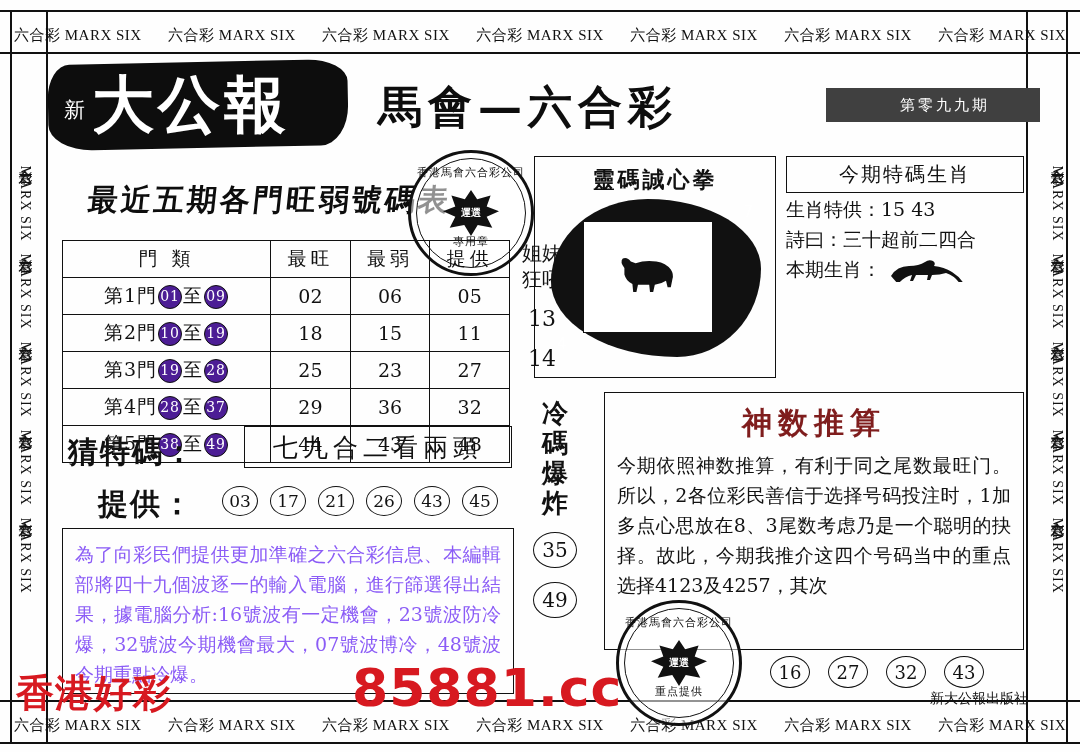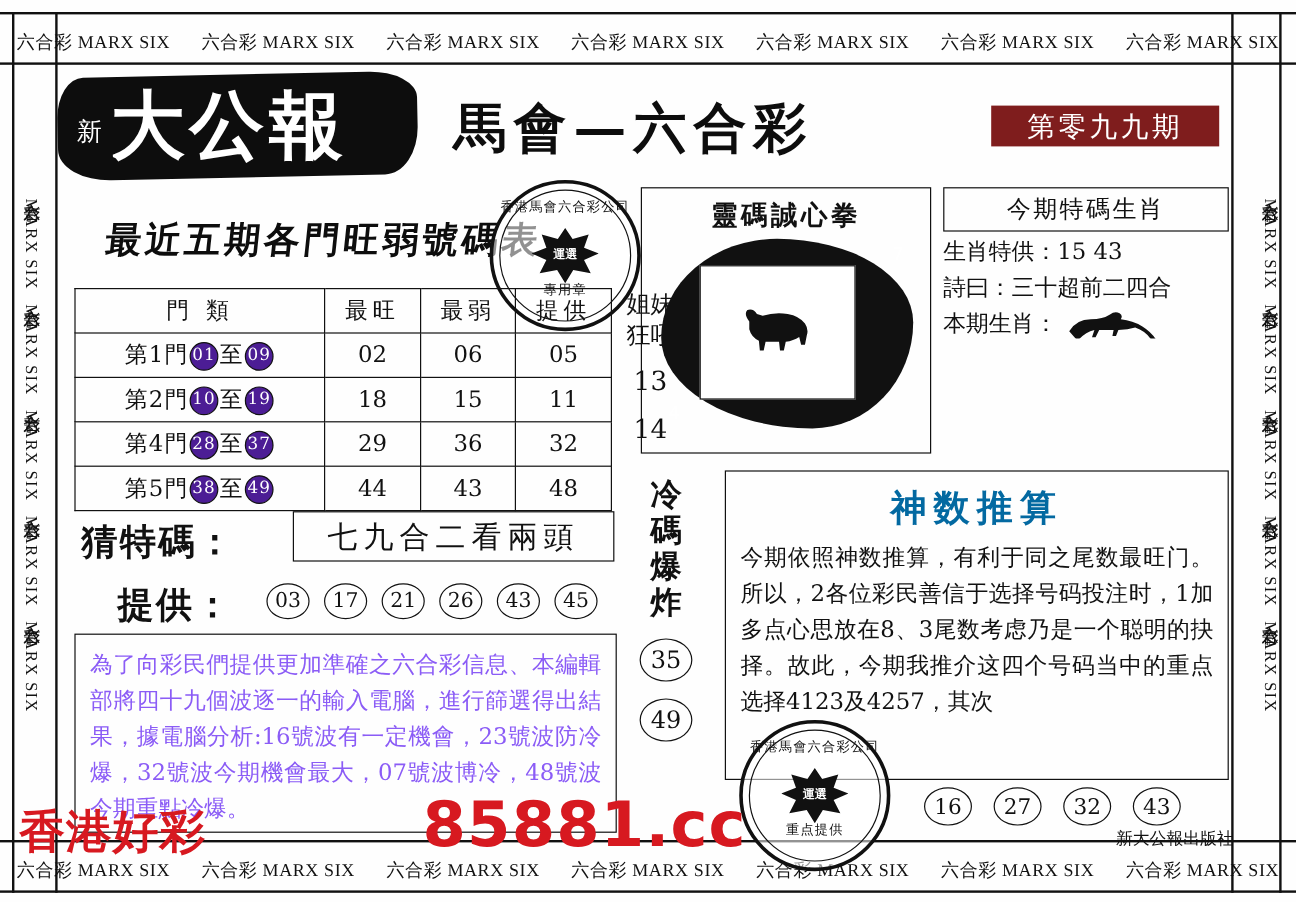--- a/index.html
+++ b/index.html
@@ -57,23 +57,24 @@
     font-weight:bold;letter-spacing:4px;line-height:70px;
     font-family:"DejaVu Sans", sans-serif;
   }
   .title-mid{
     position:absolute;left:378px;top:78px;
     font-size:44px;font-weight:bold;letter-spacing:6px;color:#0d0d0d;
     font-family:"DejaVu Serif", serif;white-space:nowrap;
   }
   .issue{
     position:absolute;left:826px;top:88px;width:190px;height:34px;
-    background:#7f1d1d;color:#fff;font-size:23px;letter-spacing:3px;
+    background:#404040;color:#fff;font-size:15px;letter-spacing:3px;
     display:flex;align-items:center;justify-content:center;
     font-family:"DejaVu Sans", sans-serif;
+    padding-left:24px;
   }
 
   
   .subtitle{
     position:absolute;left:88px;top:180px;
     font-size:30px;font-weight:bold;letter-spacing:3px;color:#0d0d0d;
     font-family:"DejaVu Serif", serif;white-space:nowrap;
     transform:skewX(-6deg);
   }
 
@@ -200,21 +201,21 @@
   }
   .p-tr .ln{font-size:19px;margin-top:4px;color:#111;font-family:"DejaVu Serif", serif;}
   .p-tr .small{
     font-size:14px;line-height:19px;margin-top:8px;color:#111;
     font-family:"DejaVu Serif", serif;text-align:justify;
   }
 
   .p-br{left:604px;top:392px;width:420px;height:258px;}
   .p-br .ttl{
     text-align:center;font-size:30px;font-weight:bold;letter-spacing:6px;
-    margin-top:10px;color:#0369a1;font-family:"DejaVu Serif", serif;
+    margin-top:10px;color:#7f1d1d;font-family:"DejaVu Serif", serif;
   }
   .p-br .body{
     font-size:19px;line-height:30px;color:#111;padding:6px 12px;
     font-family:"DejaVu Serif", serif;text-align:justify;
   }
   .res-balls{
     position:absolute;left:770px;top:656px;display:flex;gap:18px;
   }
   .res-balls .ball{width:38px;height:30px;font-size:18px;}
 
@@ -309,20 +310,28 @@
         <td>06</td>
         <td>05</td>
       </tr>
       <tr>
         <td class="rowlabel">
           <span>第2門</span><span class="cellnum dark">10</span><span>至</span><span class="cellnum dark">19</span>
         </td>
         <td>18</td>
         <td>15</td>
         <td>11</td>
+      </tr>
+      <tr>
+        <td class="rowlabel">
+          <span>第3門</span><span class="cellnum dark">19</span><span>至</span><span class="cellnum dark">28</span>
+        </td>
+        <td>25</td>
+        <td>23</td>
+        <td>27</td>
       </tr>
       <tr>
         <td class="rowlabel">
           <span>第4門</span><span class="cellnum dark">28</span><span>至</span><span class="cellnum dark">37</span>
         </td>
         <td>29</td>
         <td>36</td>
         <td>32</td>
       </tr>
       <tr>

